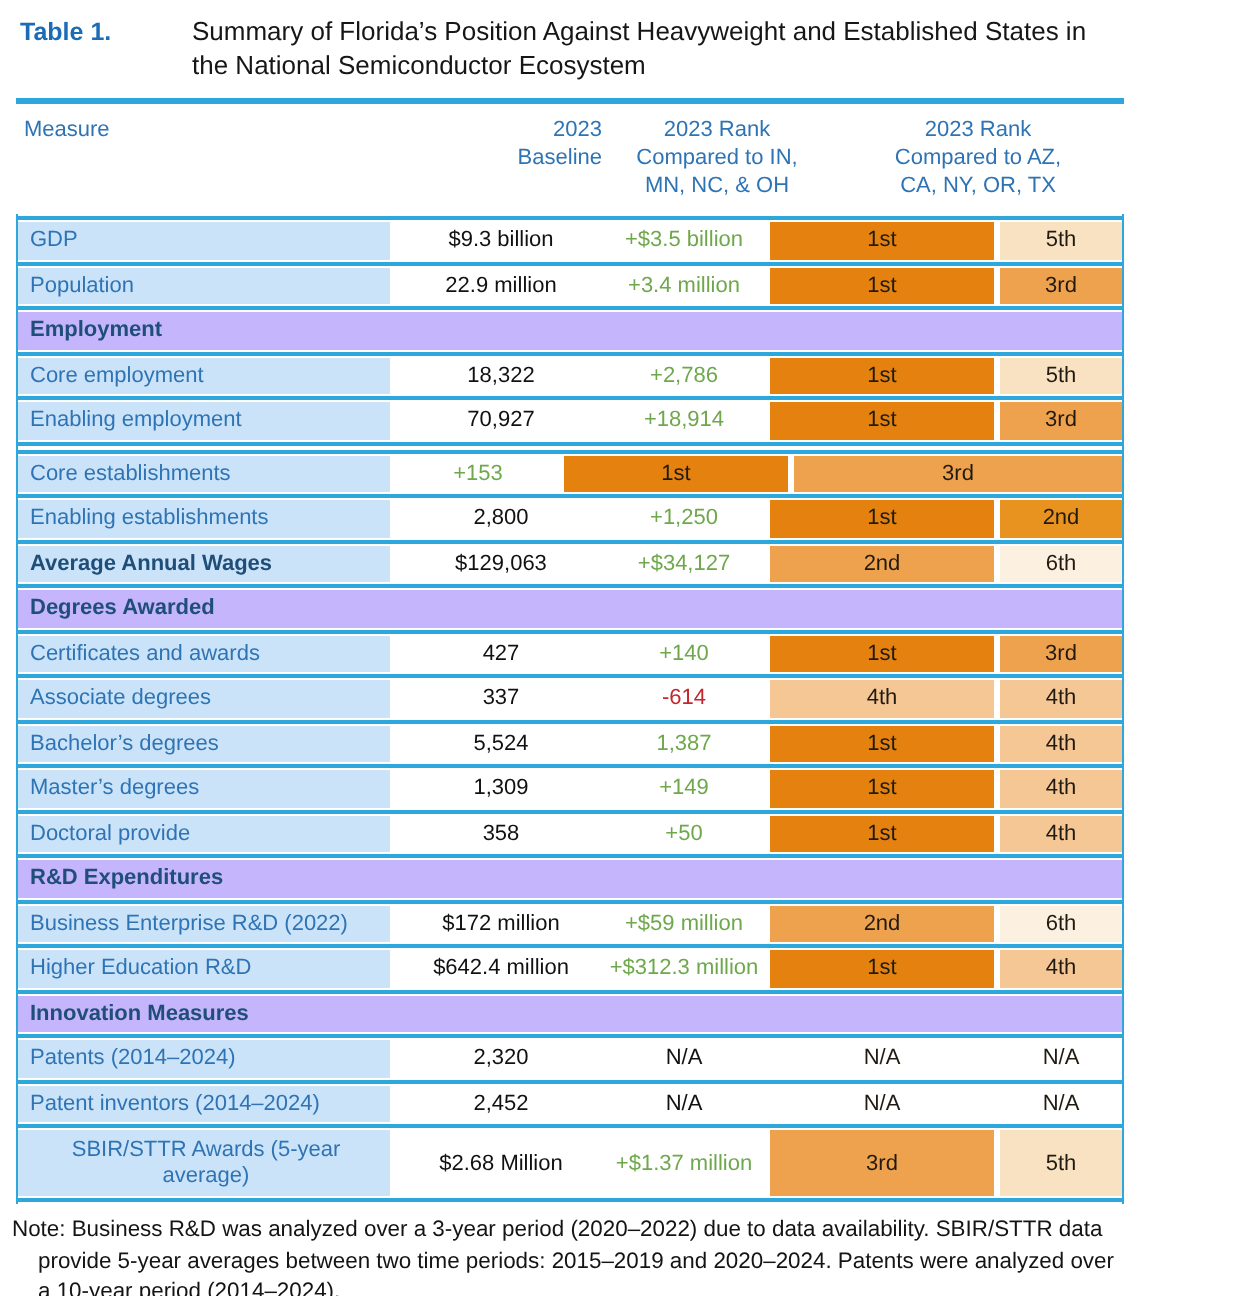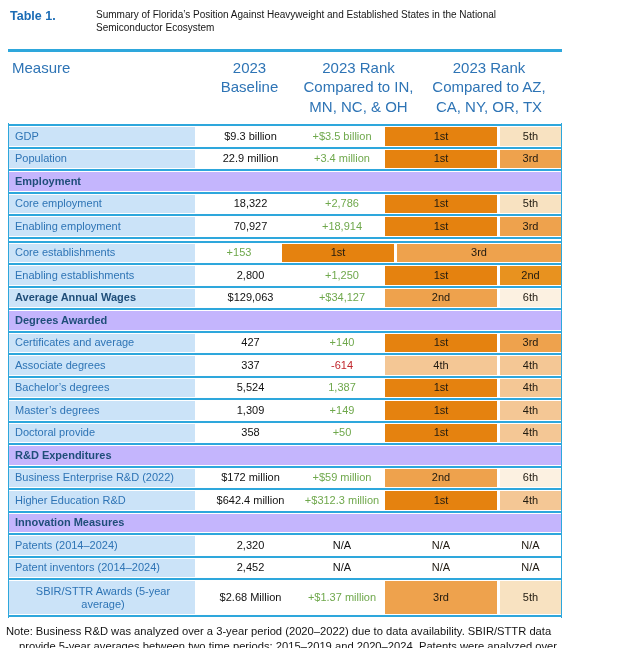--- a/index.html
+++ b/index.html
@@ -2,28 +2,28 @@
 <html><head>
 <meta charset="utf-8">
 <style>
   * { margin: 0; padding: 0; box-sizing: border-box; }
   html, body { background: #ffffff; }
   body { font-family: "Liberation Sans", sans-serif; color: #1a1a1a; }
   .page { width: 568px; height: 648px; padding: 8px 6px 0 8px; background: #fff; overflow: hidden; }
 
   .caption { display: flex; align-items: flex-start; padding-left: 2px; min-height: 38px; }
   .cap-label { width: 86px; flex: 0 0 86px; font-size: 12.5px; font-weight: bold; color: #1B6CB5; line-height: 1.3; }
-  .cap-title { flex: 1; font-size: 10px; color: #161616; line-height: 1.3; padding-right: 4px; }
+  .cap-title { flex: 1; font-size: 13px; color: #161616; line-height: 1.3; padding-right: 4px; }
 
   .rule { height: 2.5px; background: #2EA7DC; margin-top: 3px; }
 
   .colheads { display: flex; padding: 6px 0 7px 0; }
-  .colheads .h { font-size: 15px; color: #2E74B5; line-height: 1.3; text-align: center; white-space: pre-line; }
+  .colheads .h { font-size: 11px; color: #2E74B5; line-height: 1.3; text-align: center; white-space: pre-line; }
   .h.h-measure { width: 190px; text-align: left; padding-left: 4px; }
-  .h.h-base { width: 103px; }
+  .h.h-base { width: 103px; text-align: right; }
   .h.h-change { width: 83px; }
   .h.h-r1 { width: 115px; }
   .h.h-r2 { flex: 1; }
 
   .tbl { border-left: 1.5px solid #2EA7DC; border-right: 1.5px solid #2EA7DC; }
   .sep { height: 4px; background: linear-gradient(#ffffff 1px, #2EA7DC 1px, #2EA7DC 3px, #ffffff 3px); }
   .row { display: flex; align-items: stretch; }
   .row.data { min-height: 18.5px; }
   .row.tall { min-height: 33px; }
   .row.section { min-height: 18.5px; background: #c4b5fd; }
@@ -146,21 +146,21 @@
         <div class="cell c-r1" style="background: rgb(238, 162, 77);">2nd</div>
         <div class="cell g g3"></div>
         <div class="cell c-r2" style="background: rgb(252, 241, 225);">6th</div>
       </div>
       <div class="sep"></div>
       <div class="row section">
         <div class="cell sec-label">Degrees Awarded</div>
       </div>
       <div class="sep"></div>
       <div class="row data">
-        <div class="cell c-measure">Certificates and average</div>
+        <div class="cell c-measure">Certificates and awards</div>
         <div class="cell g g1"></div>
         <div class="cell c-base">427</div>
         <div class="cell c-change" style="color: rgb(111, 168, 76);">+140</div>
         <div class="cell g g2"></div>
         <div class="cell c-r1" style="background: rgb(229, 130, 15);">1st</div>
         <div class="cell g g3"></div>
         <div class="cell c-r2" style="background: rgb(238, 162, 77);">3rd</div>
       </div>
       <div class="sep"></div>
       <div class="row data">

